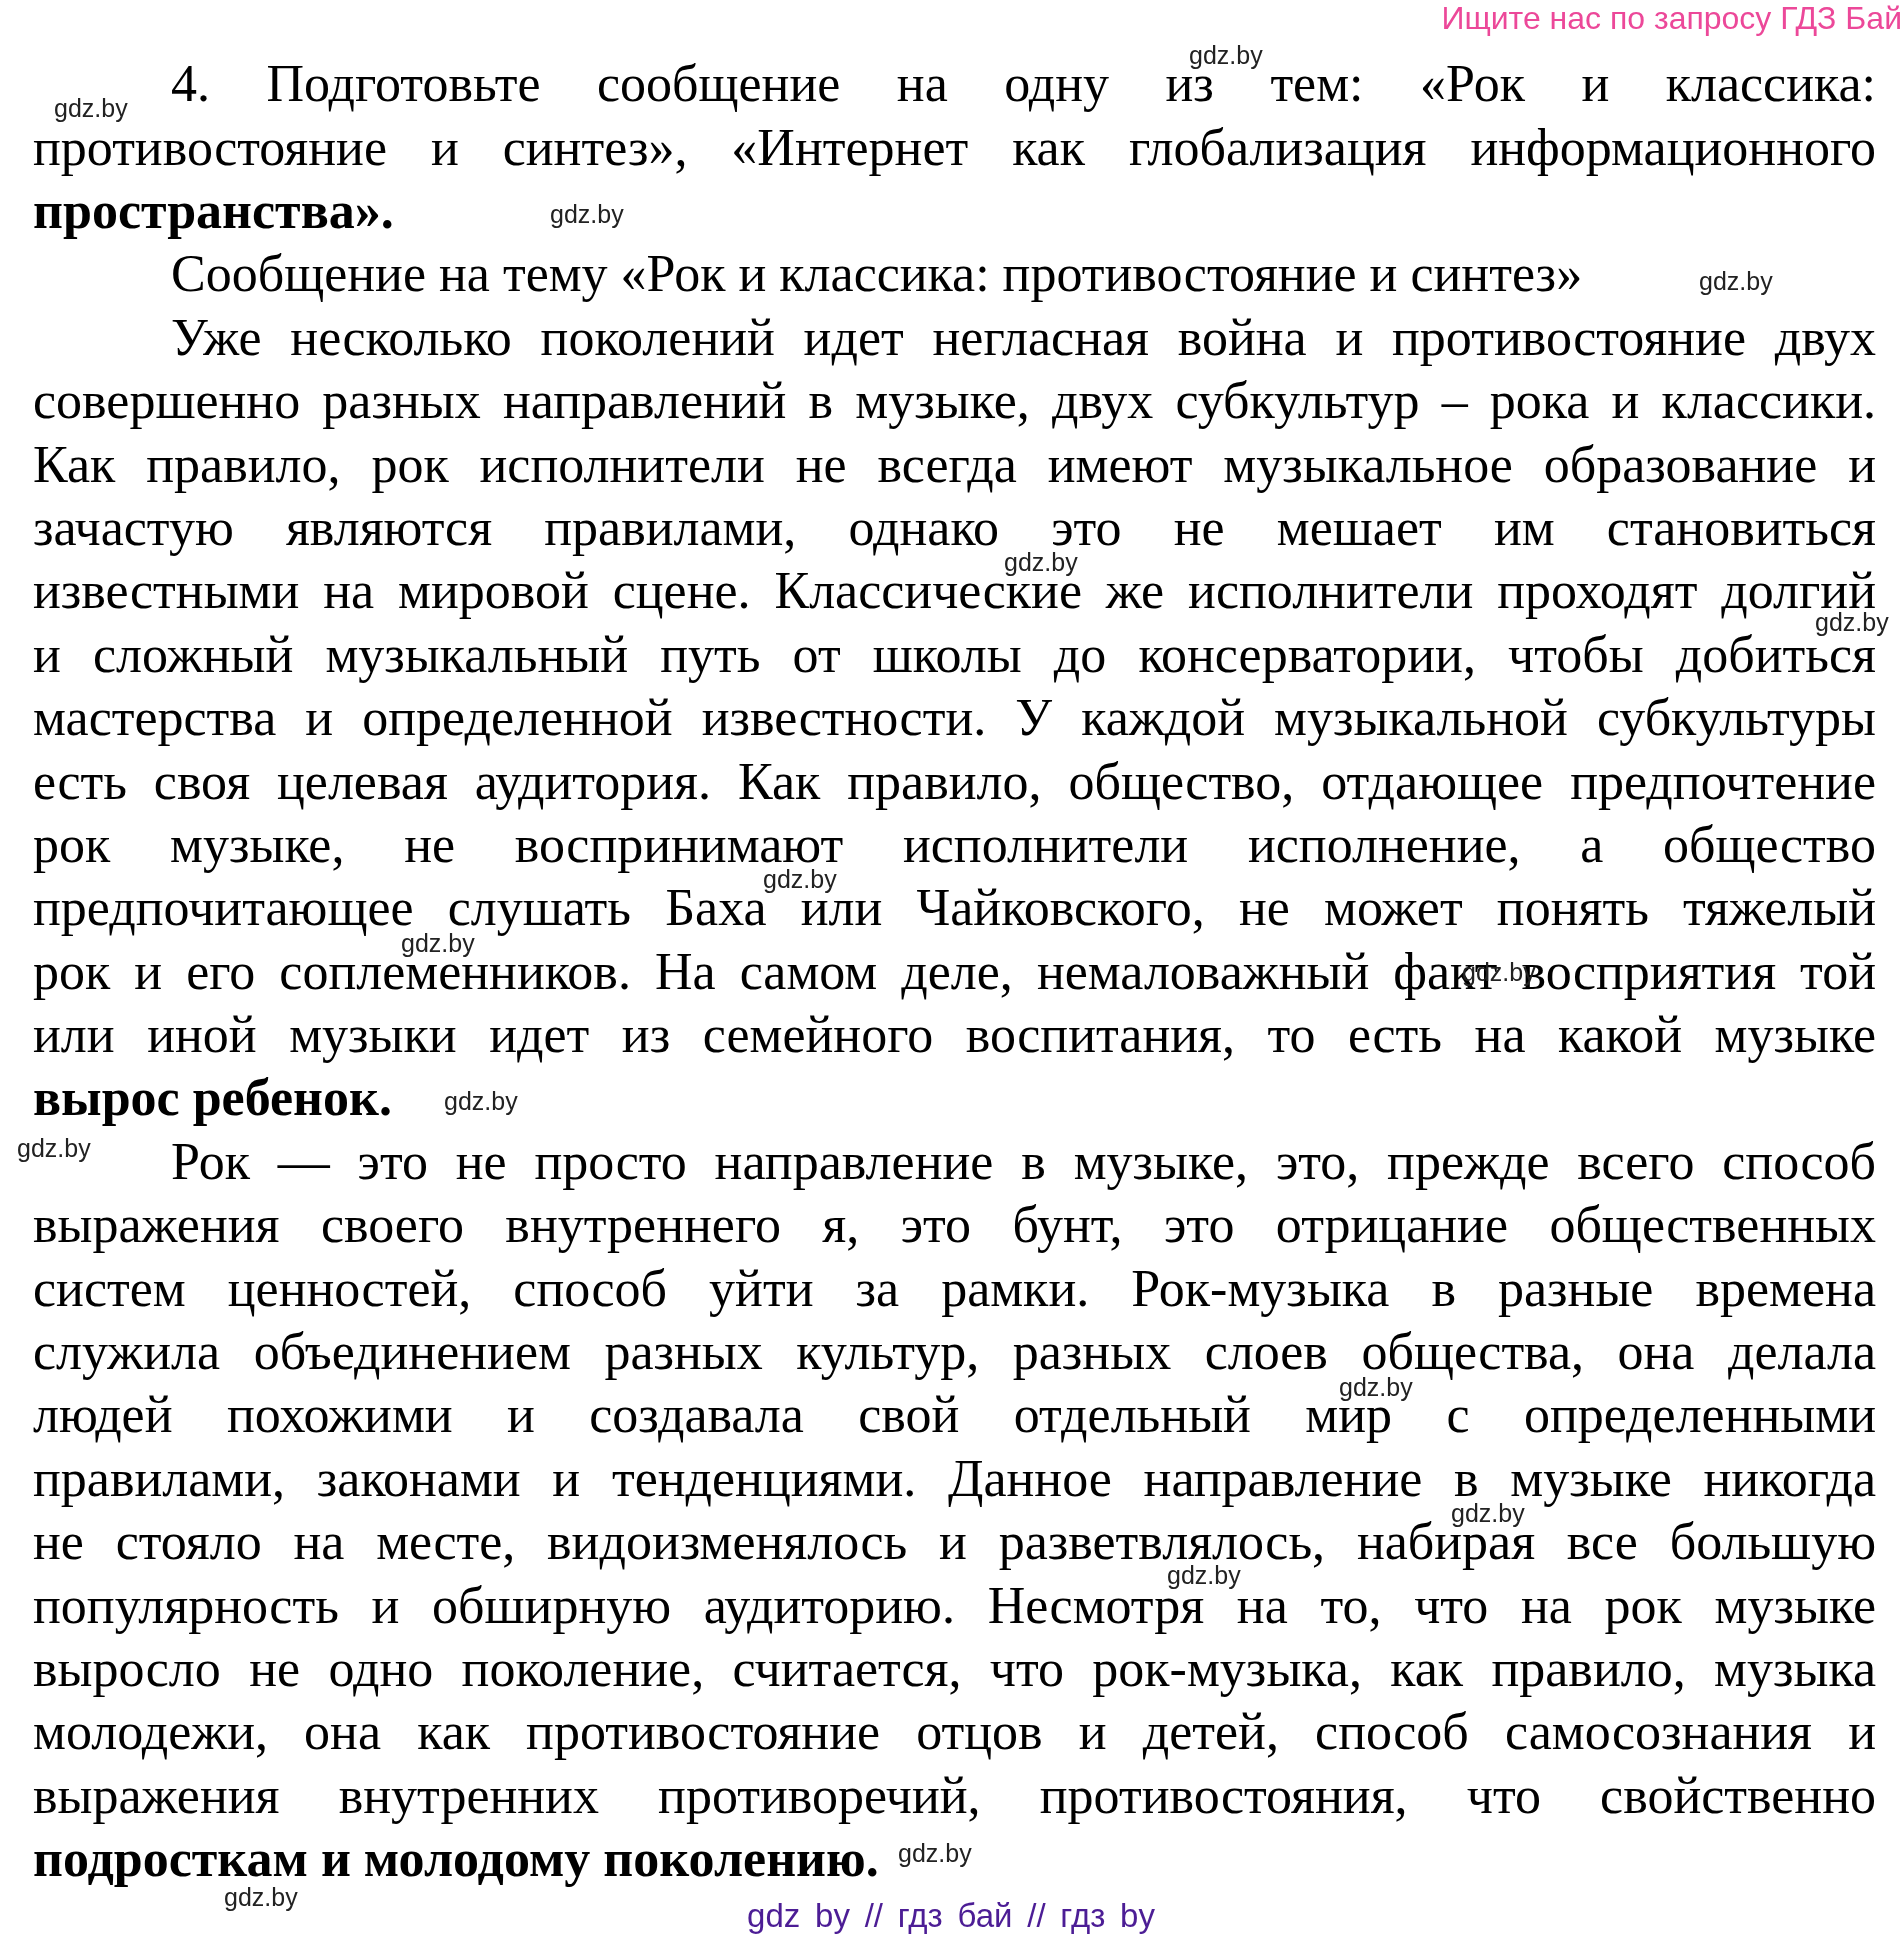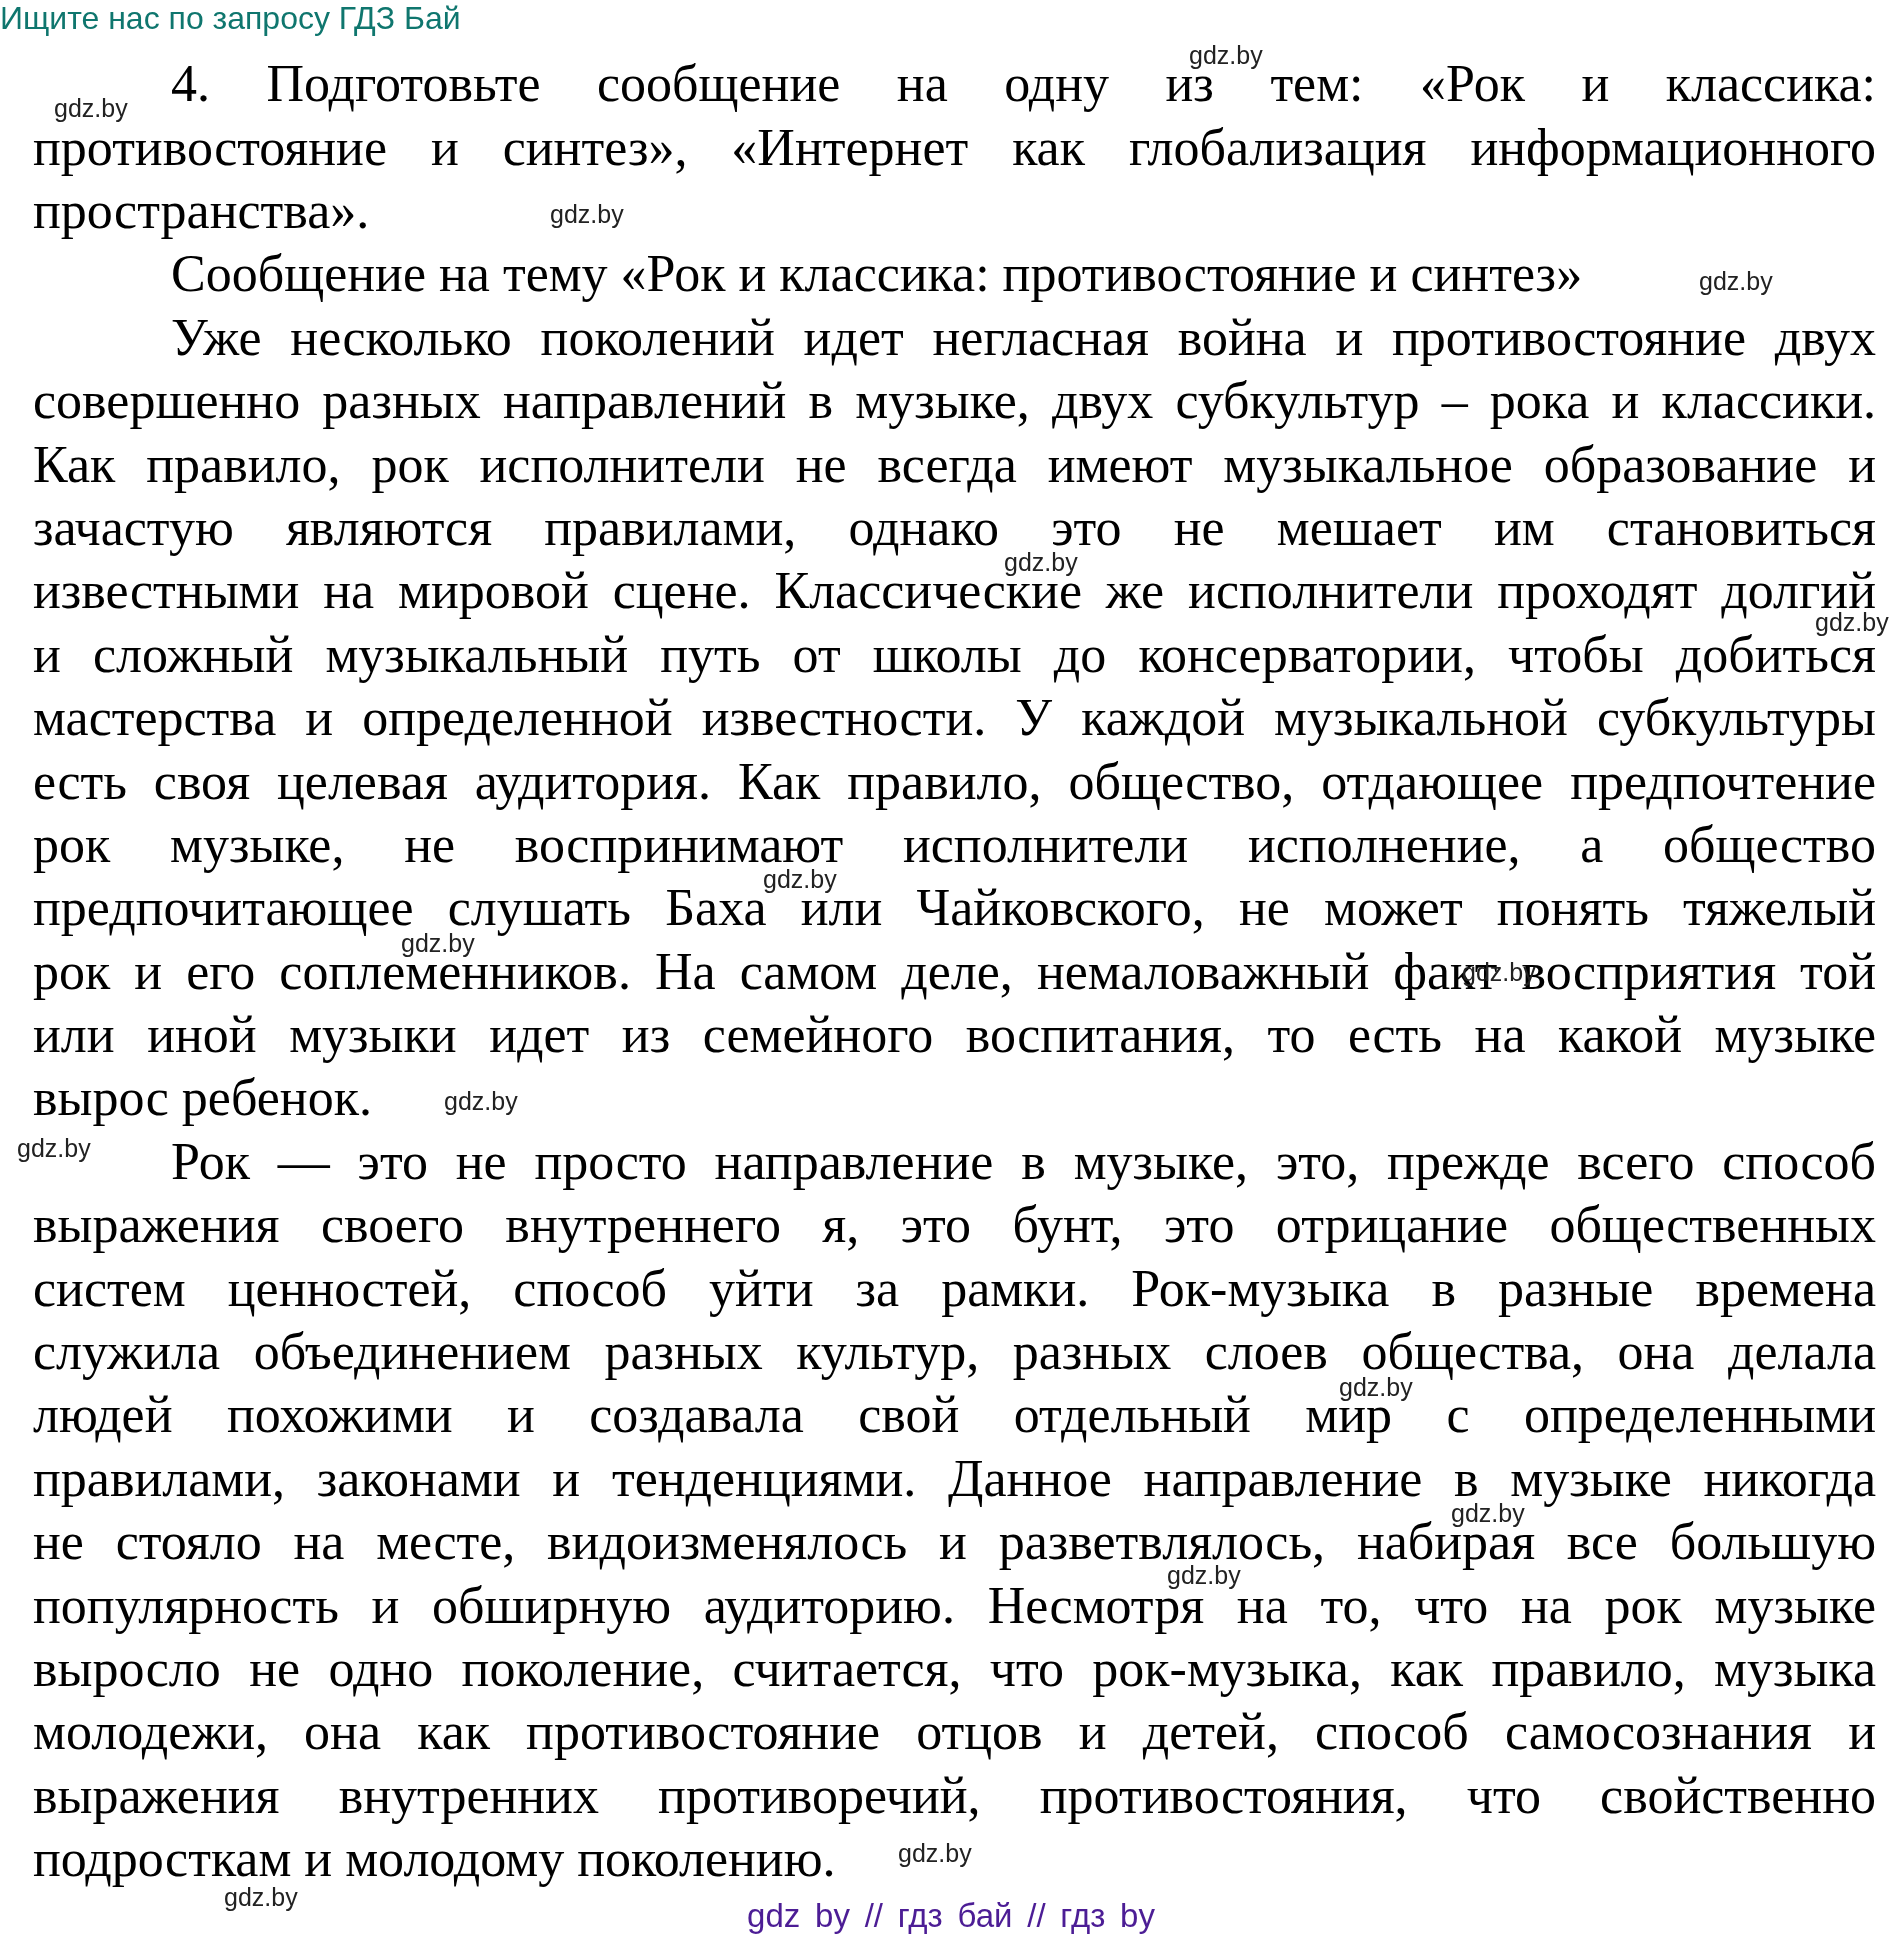--- a/index.html
+++ b/index.html
@@ -1,34 +1,34 @@
 <!DOCTYPE html>
 <html style="font-size:15px"><head>
 <meta charset="utf-8">
 <style>
   html, body { margin:0; padding:0; background:#ffffff; }
   body { width:1902px; height:1938px; position:relative; overflow:hidden; }
   .header {
     position:absolute; left:0; width:1902px; top:0; height:37px;
-    text-align:left; color:#0f766e;
+    text-align:right; color:#ec4899;
     font-family:"Liberation Sans", sans-serif; font-size:32px; line-height:37px;
   }
   .footer {
     position:absolute; left:0; width:1902px; top:1894px; height:43px;
     text-align:center; color:#4c1d95;
     font-family:"Liberation Sans", sans-serif; font-size:33px; line-height:43px;
     word-spacing:5.6px;
   }
   .line {
     position:absolute; left:33px; width:1843px; height:63px;
     font-family:"Liberation Serif", serif; font-size:52px; line-height:63px;
     color:#000; white-space:nowrap;
     text-align:justify; text-align-last:justify;
   }
-  .line.left { text-align:center; text-align-last:left; }
+  .line.left { text-align:center; text-align-last:left;font-weight:bold; }
   .line.indent { left:171px; width:1705px; }
   .line.sub { left:171px; width:1510px; text-align:left; text-align-last:left; }
   .wm {
     position:absolute; font-family:"Liberation Sans", sans-serif;
     font-size:25px; color:#222; line-height:28px; white-space:nowrap;
   }
 </style>
 </head>
 <body>
 

